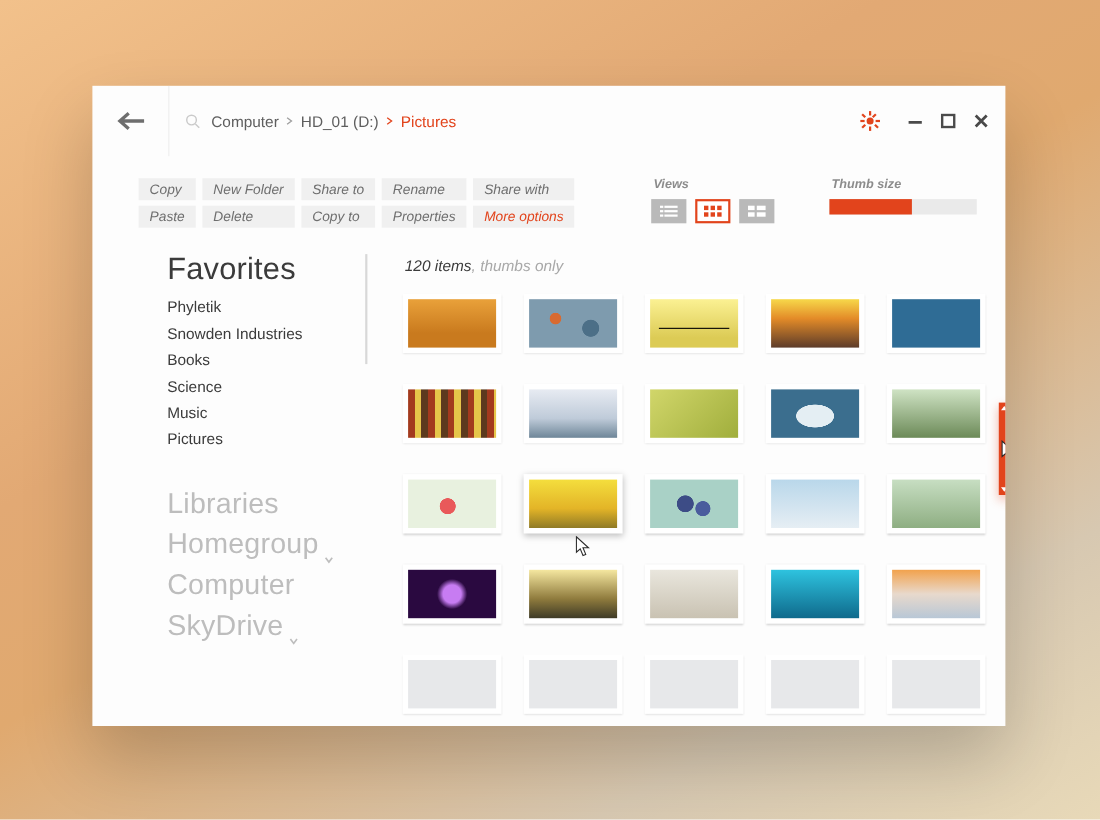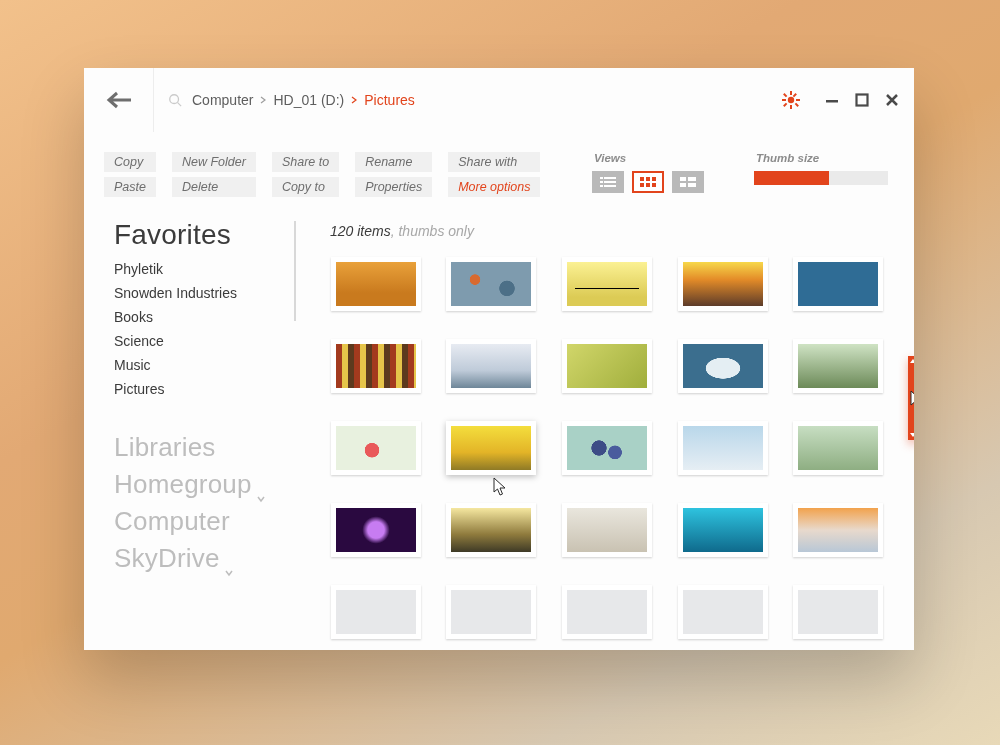--- a/index.html
+++ b/index.html
@@ -6,21 +6,21 @@
   html, body { width: 1000px; height: 745px; overflow: hidden; }
   body {
     font-family: "Segoe UI", "Segoe UI Light", "Helvetica Neue", Arial, sans-serif;
     background: linear-gradient(150deg, #F2C18B 0%, #E2A974 35%, #E0A96F 50%, #D7C8B1 80%, #E8D9B8 100%);
     position: relative;
   }
 
   
   .window {
     position: absolute;
-    left: 84px; top: 68px;
+    left: 84px; top: 78px;
     width: 830px; height: 582px;
     background: #FDFDFD;
     box-shadow: 0 30px 60px rgba(0,0,0,.20);
     overflow: hidden;
   }
 
   
   .titlebar {
     height: 64px;
     display: flex;
@@ -54,23 +54,23 @@
     display: flex; align-items: center; gap: 18px;
   }
   .gear { width: 18px; height: 18px; cursor: pointer; }
   .winctrl { display: flex; align-items: center; gap: 14px; margin-left: 6px; }
   .winctrl div { width: 16px; height: 16px; cursor: pointer; display:flex;align-items:center;justify-content:center; }
 
   
   .toolbar {
     display: flex;
     align-items: flex-start;
-    padding: 0 26px 0 20px;
+    padding: 0 26px 0 42px;
     margin-top: 20px;
-    gap: 16px;
+    gap: 6px;
   }
   .tgroup { display: flex; flex-direction: column; gap: 5px; }
   .tlabel {
     background: #F0F0F0;
     color: #6E6E6E;
     font-style: italic;
     font-size: 12.5px;
     padding: 3px 10px;
     cursor: pointer;
     white-space: nowrap;
@@ -102,20 +102,21 @@
     background: #E2441C;
   }
 
   
   .body { display: flex; height: calc(582px - 64px - 70px); margin-top: 22px; }
 
   .sidebar {
     width: 216px;
     padding: 0 0 0 30px;
     position: relative;
+    margin-left: 38px;
   }
   .sidebar .scrolltrack {
     position: absolute; right: 4px; top: 2px;
     width: 2px; height: 100px;
     background: #D8D8D8;
   }
   .section-title {
     font-size: 28px;
     font-weight: 300;
     color: #3B3B3B;

